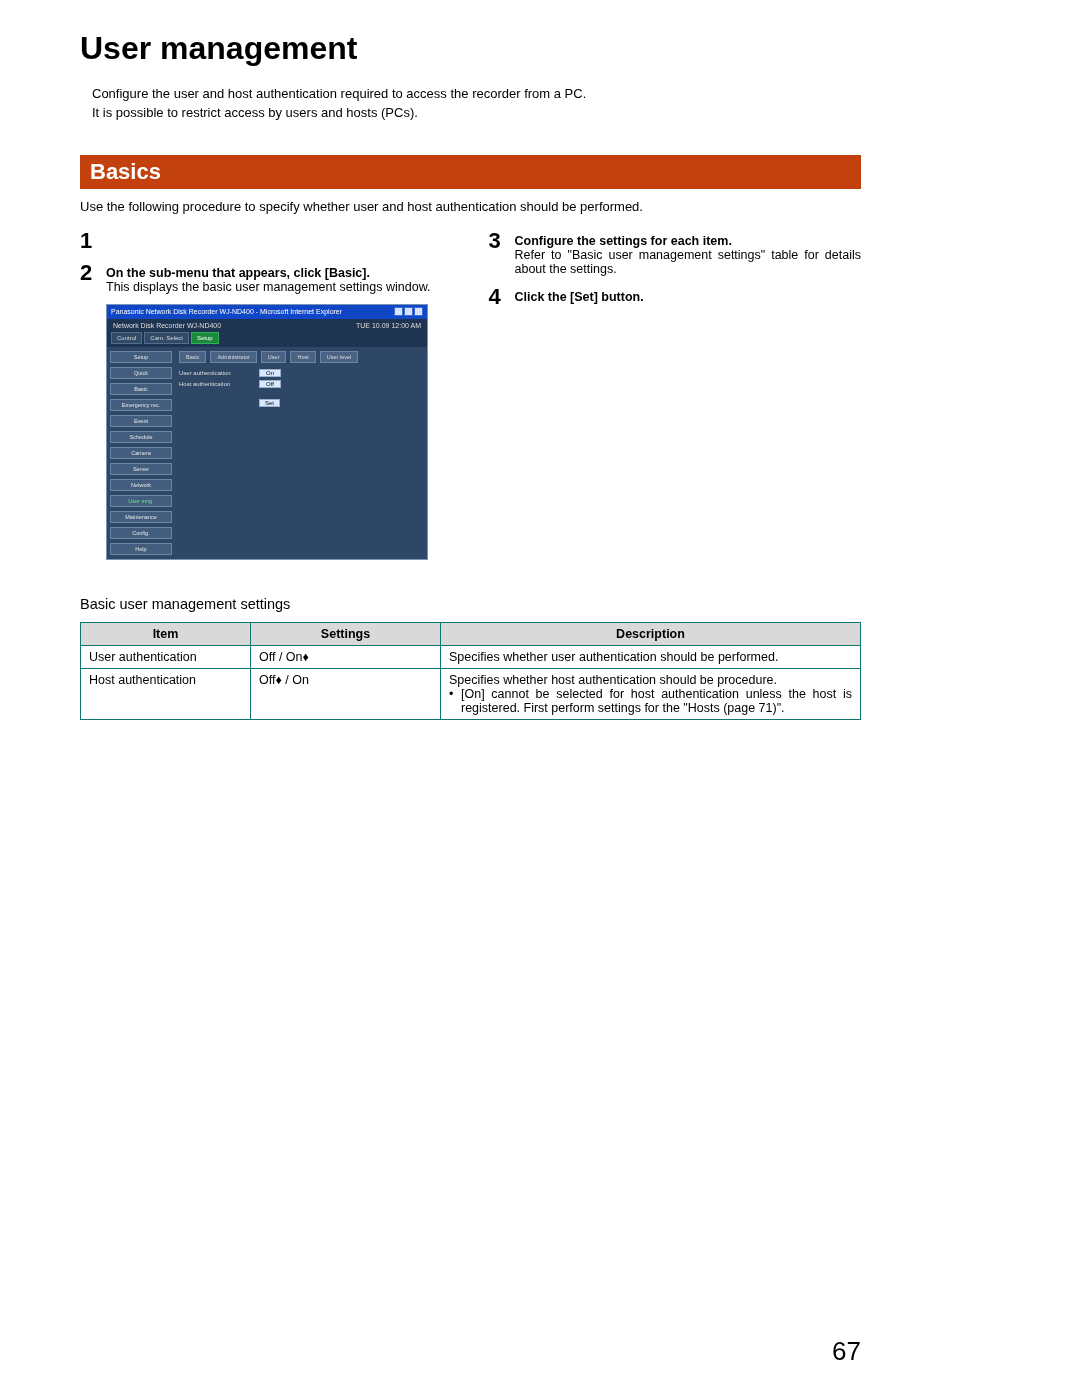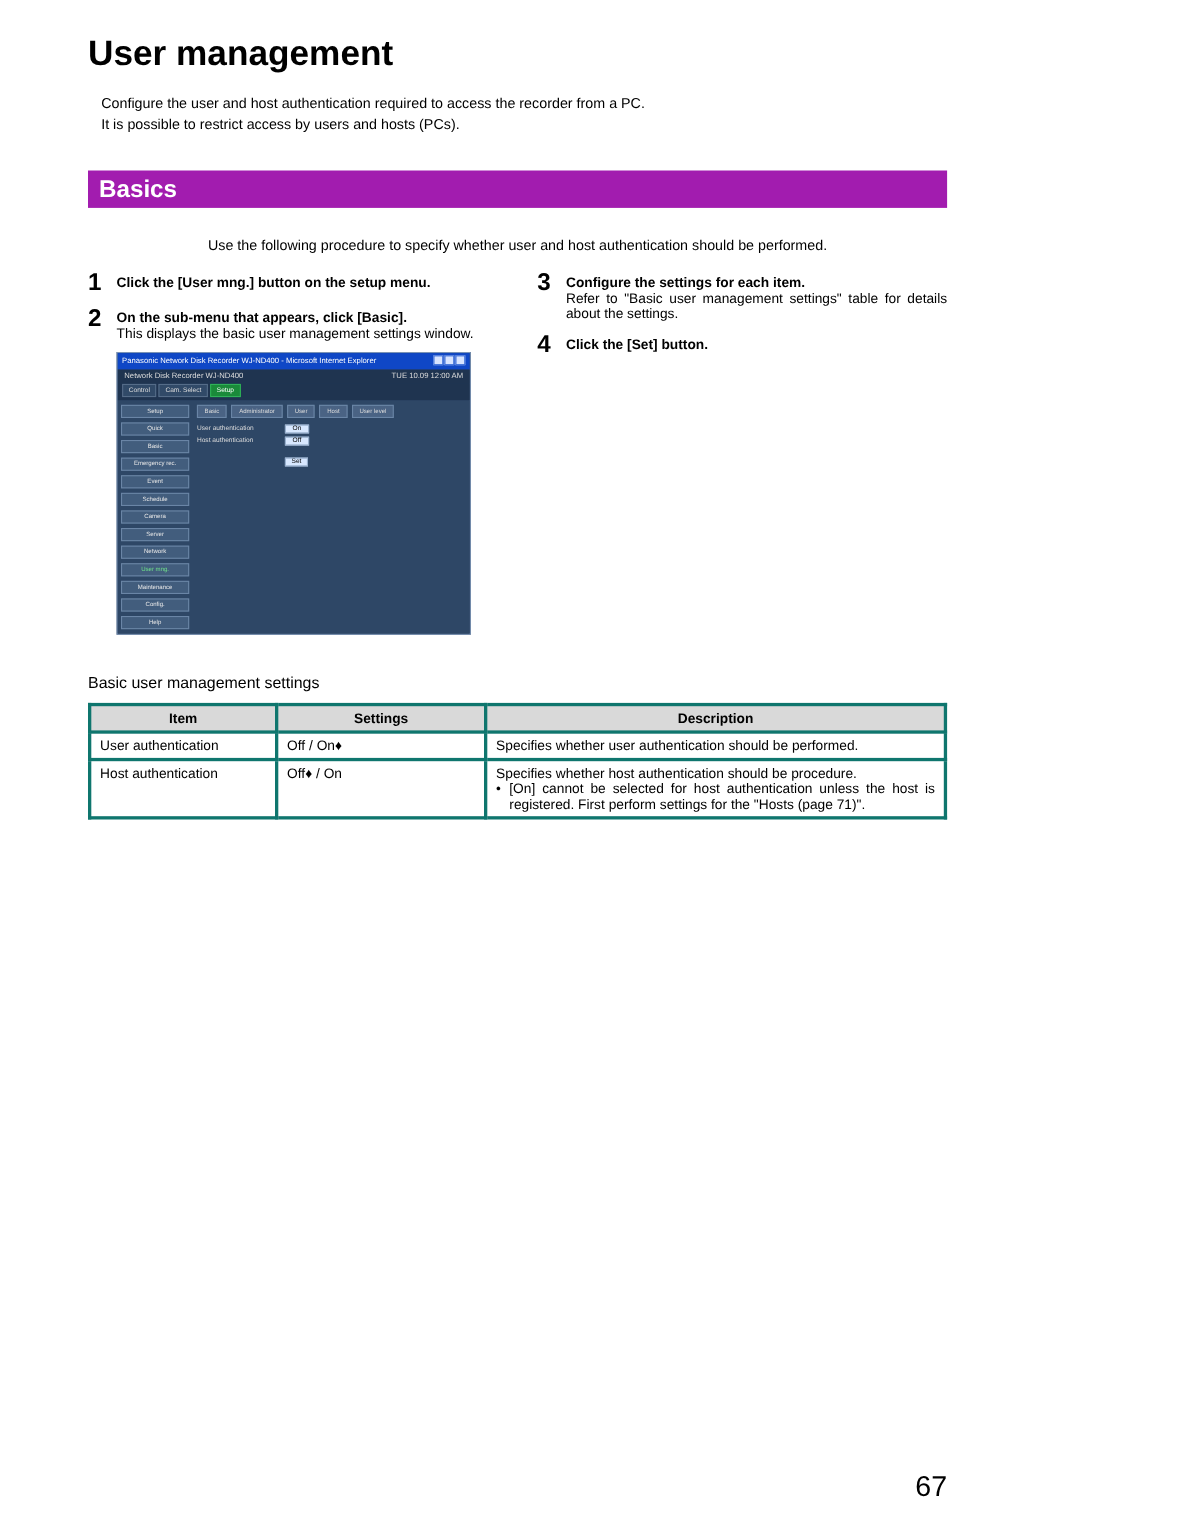--- a/index.html
+++ b/index.html
@@ -21,31 +21,30 @@
     font-weight: bold;
     margin: 0 0 18px 0;
   }
   .intro {
     font-size: 13px;
     line-height: 1.45;
     margin-bottom: 32px;
     margin-left: 12px;
   }
   .section-bar {
-    background: #a21caf;
+    background: #c2410c;
     color: #fff;
     font-size: 22px;
     font-weight: bold;
     padding: 4px 10px;
-    margin-bottom: 26px;
+    margin-bottom: 10px;
   }
   .section-desc {
     font-size: 13px;
     margin-bottom: 16px;
-    text-align: center;
   }
   .steps {
     display: flex;
     gap: 36px;
   }
   .col {
     flex: 1;
     min-width: 0;
   }
   .step {
@@ -179,21 +178,21 @@
     font-size: 14.5px;
     font-weight: normal;
     margin: 36px 0 10px 0;
   }
   table.settings {
     border-collapse: collapse;
     width: 100%;
     font-size: 12.5px;
   }
   table.settings th, table.settings td {
-    border: 3px solid #0f766e;
+    border: 1px solid #0f766e;
     padding: 4px 8px;
     vertical-align: top;
     text-align: left;
   }
   table.settings th {
     background: #d9d9d9;
     font-weight: bold;
     text-align: center;
   }
   table.settings col.c1 { width: 170px; }
@@ -223,21 +222,20 @@
     <span>It is possible to restrict access by users and hosts (PCs).</span>
   </div>
 
   <div class="section-bar">Basics</div>
   <div class="section-desc">Use the following procedure to specify whether user and host authentication should be performed.</div>
 
   <div class="steps">
     <div class="col">
       <div class="step">
         <div class="step-num">1</div>
-        <div class="step-body"><span class="bold">Click the [User mng.] button on the setup menu.</span></div>
       </div>
       <div class="step">
         <div class="step-num">2</div>
         <div class="step-body">
           <span class="bold">On the sub-menu that appears, click [Basic].</span><br>
           <span class="plain">This displays the basic user management settings window.</span>
         </div>
       </div>
 
       <div class="screenshot">

